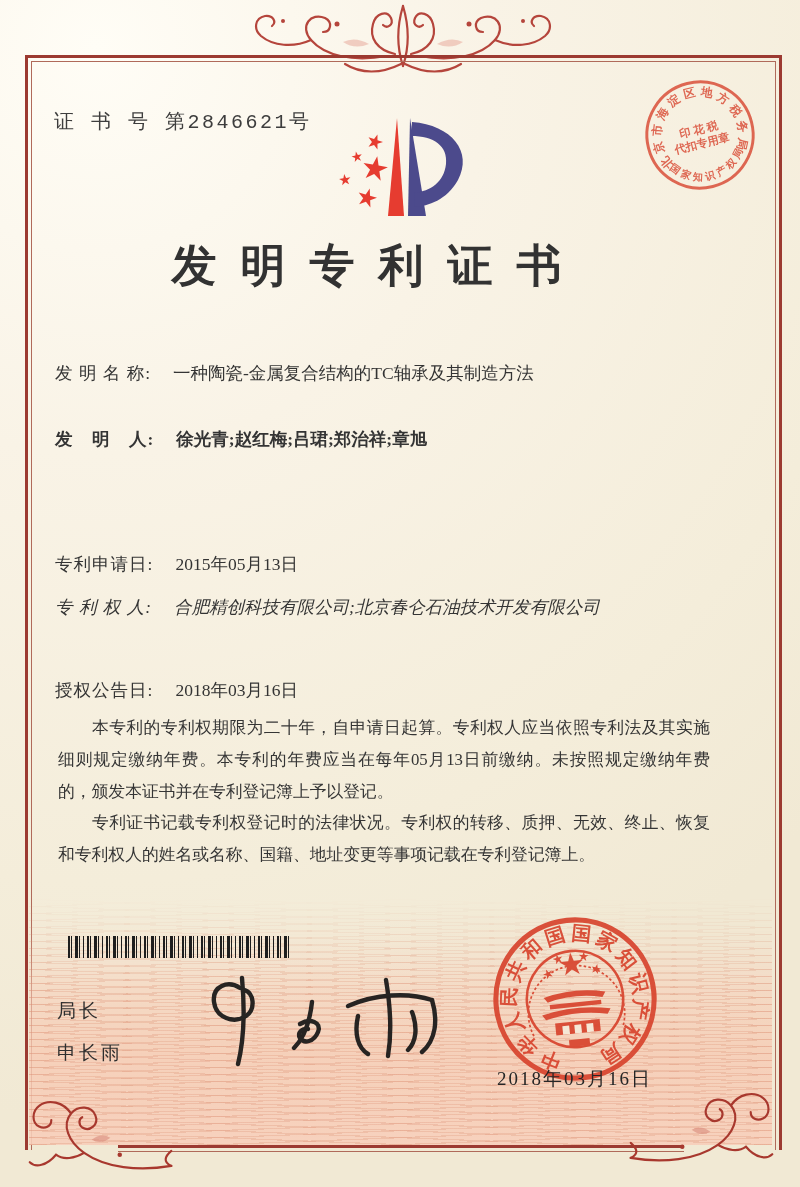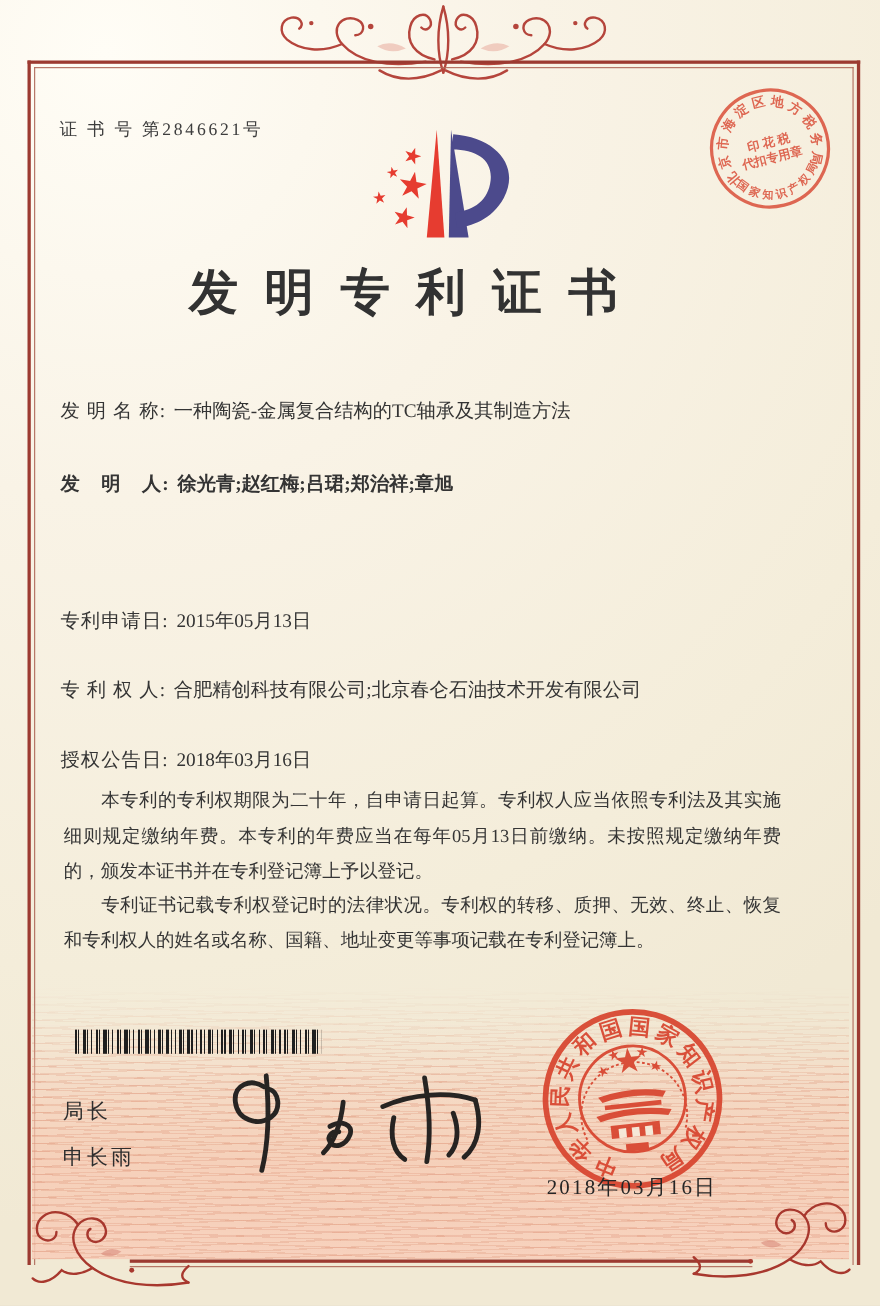--- a/index.html
+++ b/index.html
@@ -25,31 +25,31 @@
   .guilloche{
     left:29px;top:898px;width:743px;height:247px;
     background:
       repeating-linear-gradient(2.2deg, rgba(221,146,118,.30) 0 1.2px, rgba(221,146,118,0) 1.2px 7px),
       repeating-linear-gradient(-2.2deg, rgba(221,146,118,.30) 0 1.2px, rgba(221,146,118,0) 1.2px 7px),
       linear-gradient(180deg, rgba(247,206,185,0) 0%, rgba(247,206,185,.45) 28%, rgba(246,202,179,.8) 62%, rgba(247,206,186,.9) 100%);
     -webkit-mask-image:linear-gradient(180deg, transparent 0, #000 90px);
     mask-image:linear-gradient(180deg, transparent 0, #000 90px);
   }
   
-  .cert-number{left:54px;top:108px;font-size:16px;letter-spacing:2.5px;color:#3d3d3d;}
+  .cert-number{left:54px;top:108px;font-size:20px;letter-spacing:2.5px;color:#3d3d3d;font-family:Liberation Mono, monospace;}
   .cert-title{
     left:0;top:236px;width:733px;text-align:center;
     font-size:45px;font-weight:600;color:#323232;
     letter-spacing:24px;text-indent:24px;
   }
   .field-row{left:55px;width:700px;font-size:17.5px;color:#343434;white-space:nowrap;}
   .field-row .lb{letter-spacing:1px;}
-  .field-row .val{margin-left:7px;}
+  .field-row .val{margin-left:22px;}
   .row-0{top:361px;} .row-1{top:427px;font-weight:bold;} .row-2{top:490px;}
-  .row-3{top:552px;} .row-4{top:615px;} .row-5{top:678px;}
+  .row-3{top:552px;} .row-4{top:595px;font-style:italic;} .row-5{top:678px;}
   .paras{left:58px;top:712px;width:652px;font-size:16.8px;line-height:31.8px;text-align:justify;color:#353535;}
   .paras p{margin:0;text-indent:34px;}
   
   .barcode{
     left:68px;top:936px;width:224px;height:22px;
     background:repeating-linear-gradient(90deg,
       #1e1e1e 0 2px, transparent 2px 3px,
       #1e1e1e 3px 4px, transparent 4px 7px,
       #1e1e1e 7px 10px, transparent 10px 11px,
       #1e1e1e 11px 12px, transparent 12px 15px,

